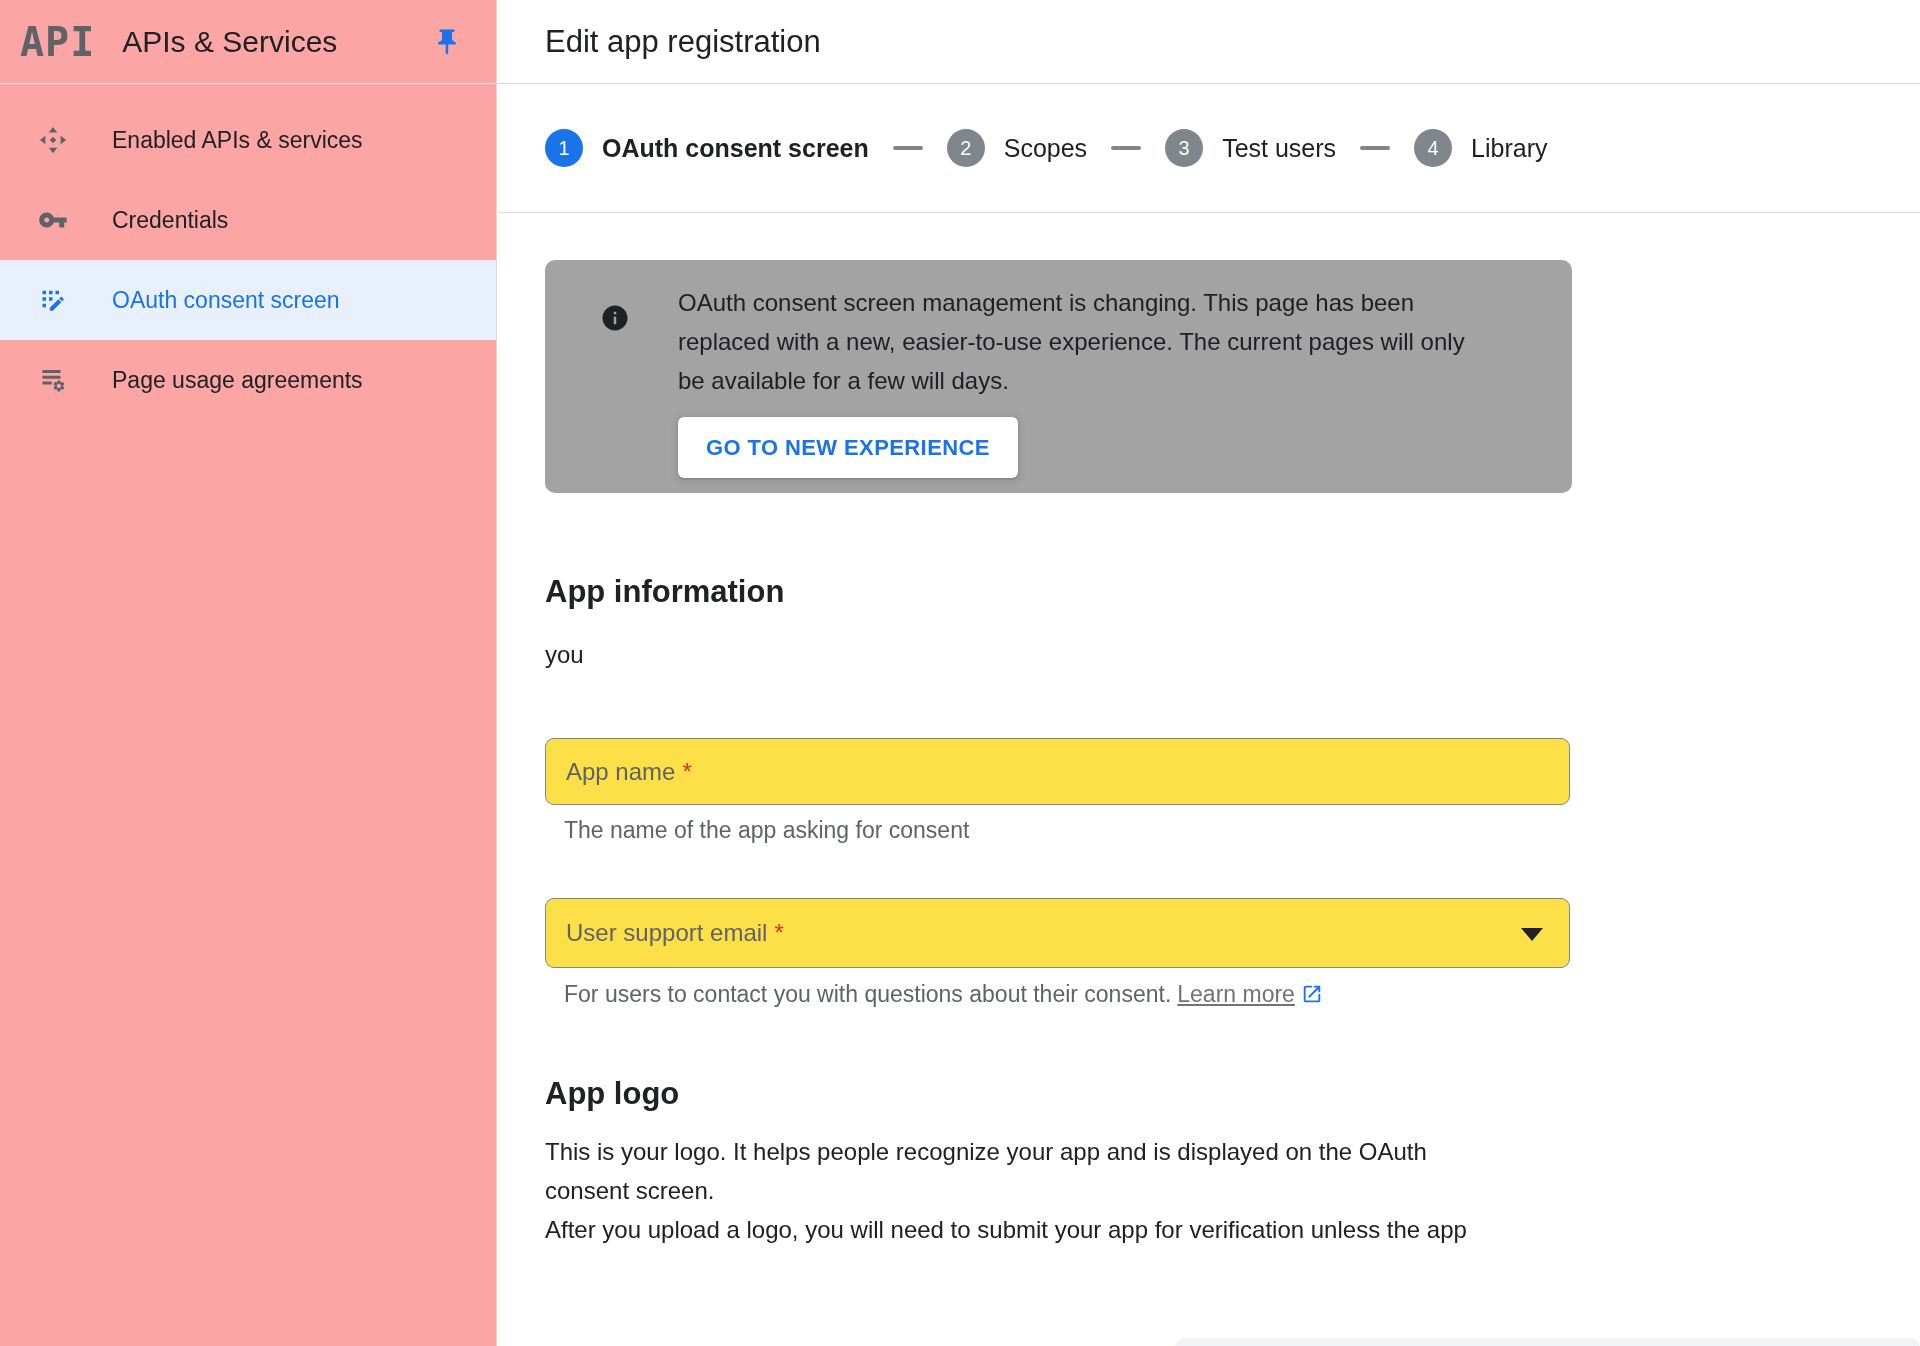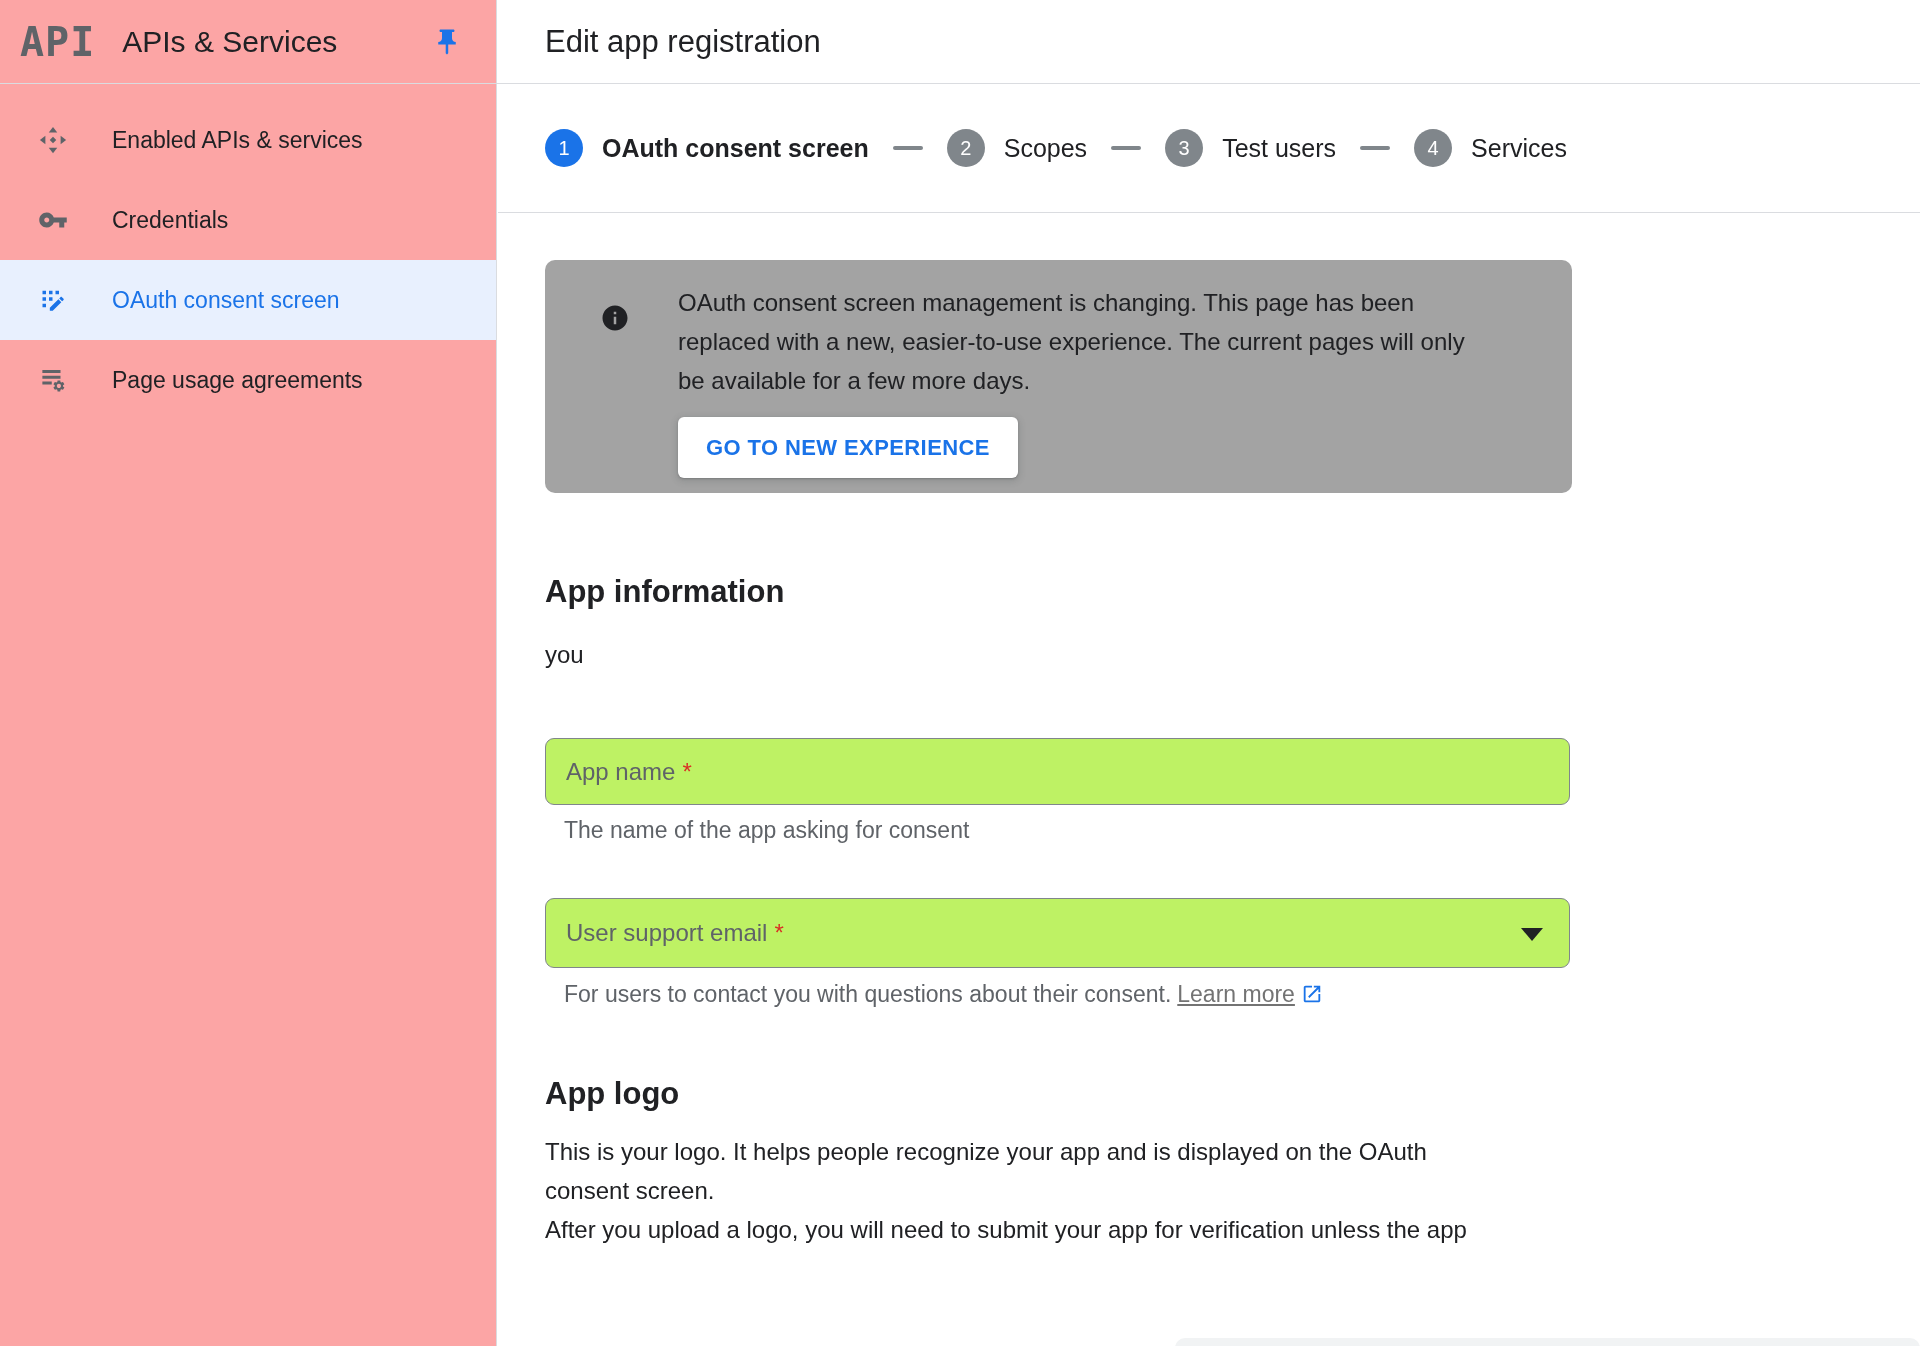--- a/index.html
+++ b/index.html
@@ -69,21 +69,21 @@
   .h-app-logo { margin-top:66px; }
 
   .section-desc { margin-top:24px; font-size:24px; line-height:38px; color:#202124; }
   .section-desc div { white-space:nowrap; }
   .logo-desc { margin-top:18px; line-height:39px; }
 
   .text-field {
     position:relative; width:1025px; height:67px;
     border:1.5px solid #80868b; border-radius:9px;
     display:flex; align-items:center; padding-left:20px;
-    background:#bef264; cursor:text;
+    background:#fde047; cursor:text;
   }
   .field-appname { margin-top:64px; }
   .field-email { margin-top:54px; height:70px; cursor:pointer; }
   .field-label { font-size:24px; color:#5f6368; }
   .req-star { font-size:24px; color:#d93025; margin-left:7px; }
   .caret {
     position:absolute; right:26px; top:50%; margin-top:-5px;
     width:0; height:0;
     border-left:11px solid transparent; border-right:11px solid transparent;
     border-top:13px solid #202124;
@@ -195,36 +195,36 @@
     <span class="step-label">Scopes</span>
   </div>
   <div class="step-connector"></div>
   <div class="step">
     <span class="step-circle">3</span>
     <span class="step-label">Test users</span>
   </div>
   <div class="step-connector"></div>
   <div class="step">
     <span class="step-circle">4</span>
-    <span class="step-label">Services</span>
+    <span class="step-label">Library</span>
   </div>
 </div>
 
 <div class="content">
 
   <div class="banner">
     <span class="info-icon">
       <svg viewBox="0 0 24 24" width="30" height="30">
           <path fill="#202124" d="M12 2C6.48 2 2 6.48 2 12s4.48 10 10 10 10-4.48 10-10S17.52 2 12 2zm1 15h-2v-6h2v6zm0-8h-2V7h2v2z"></path>
         </svg>
     </span>
     <div class="banner-text">
       <div>OAuth consent screen management is changing. This page has been</div>
       <div>replaced with a new, easier-to-use experience. The current pages will only</div>
-      <div>be available for a few more days.</div>
+      <div>be available for a few will days.</div>
     </div>
     <button class="banner-button">GO TO NEW EXPERIENCE</button>
   </div>
 
   <h2 class="section-heading h-app-info">App information</h2>
   <div class="section-desc">
     <div>you</div>
   </div>
 
   <div class="text-field field-appname">

